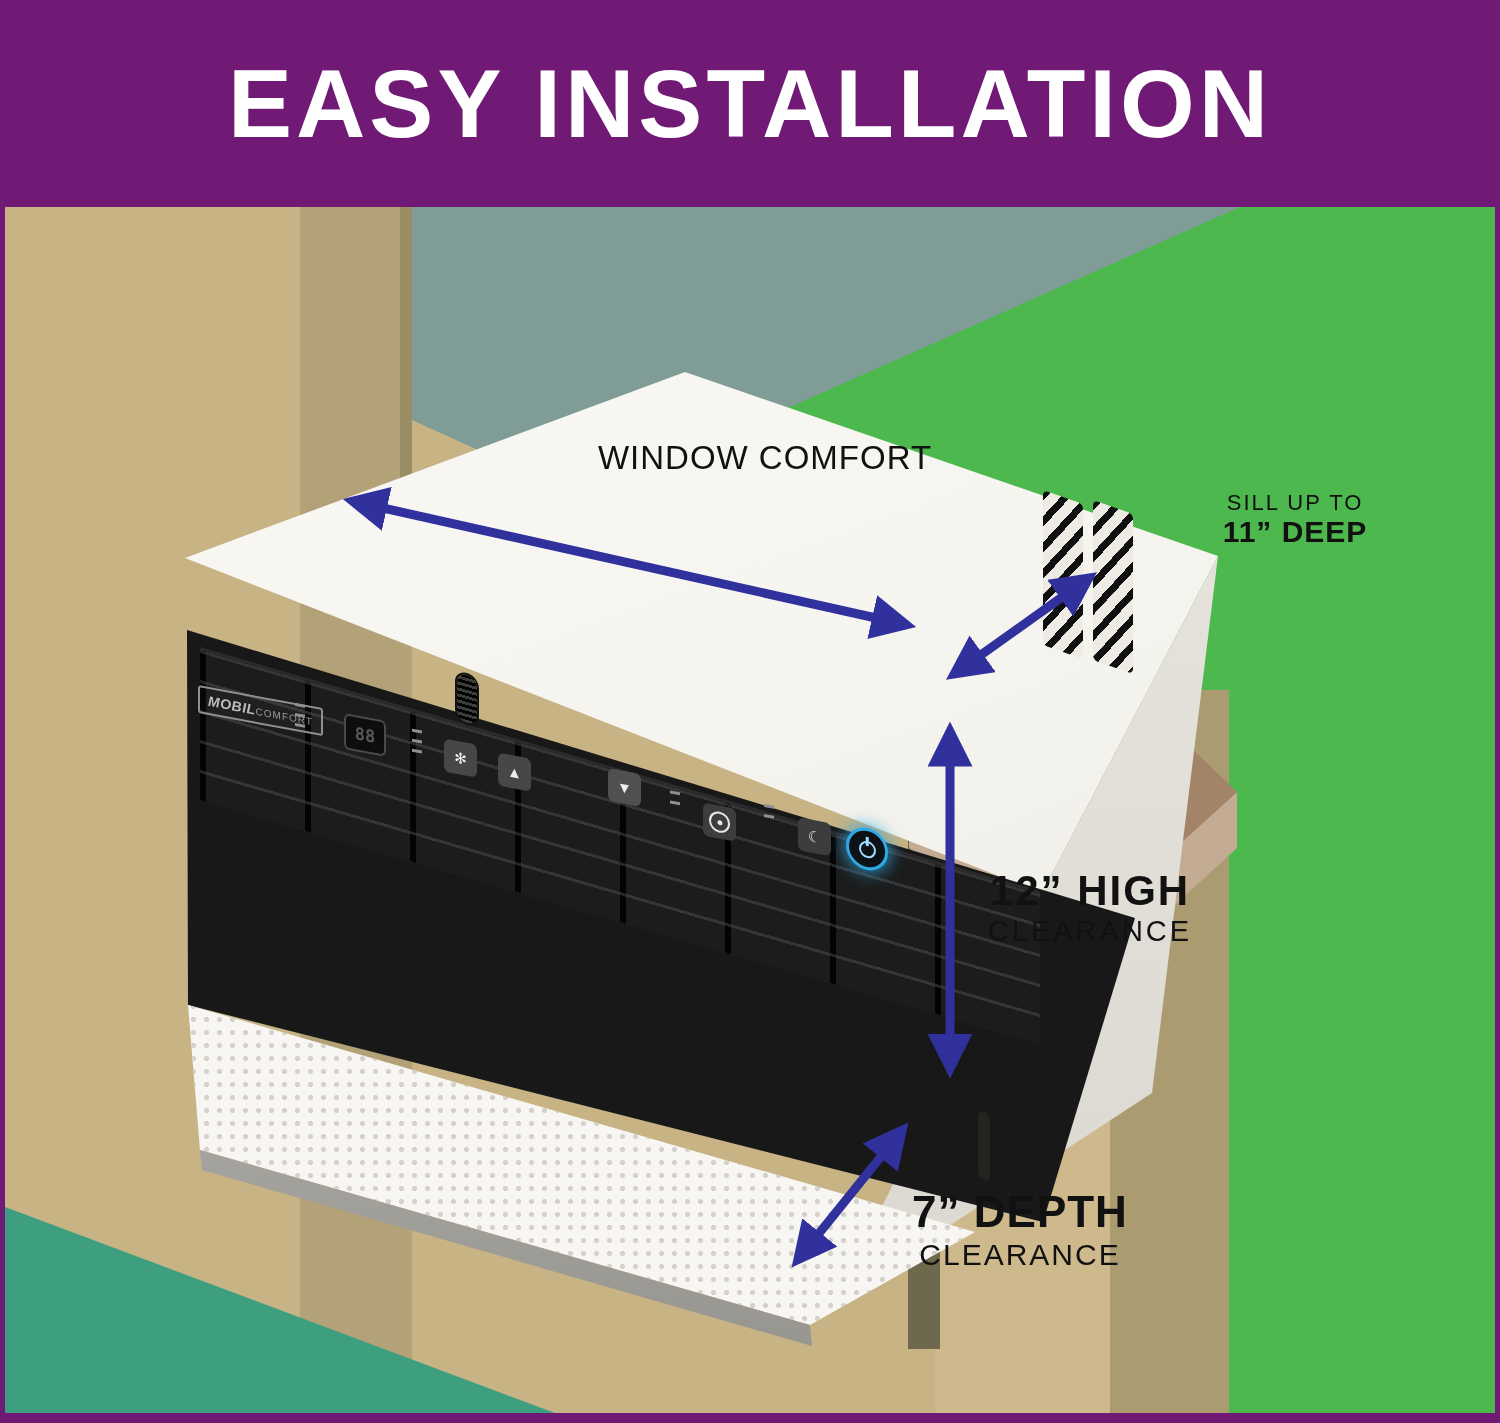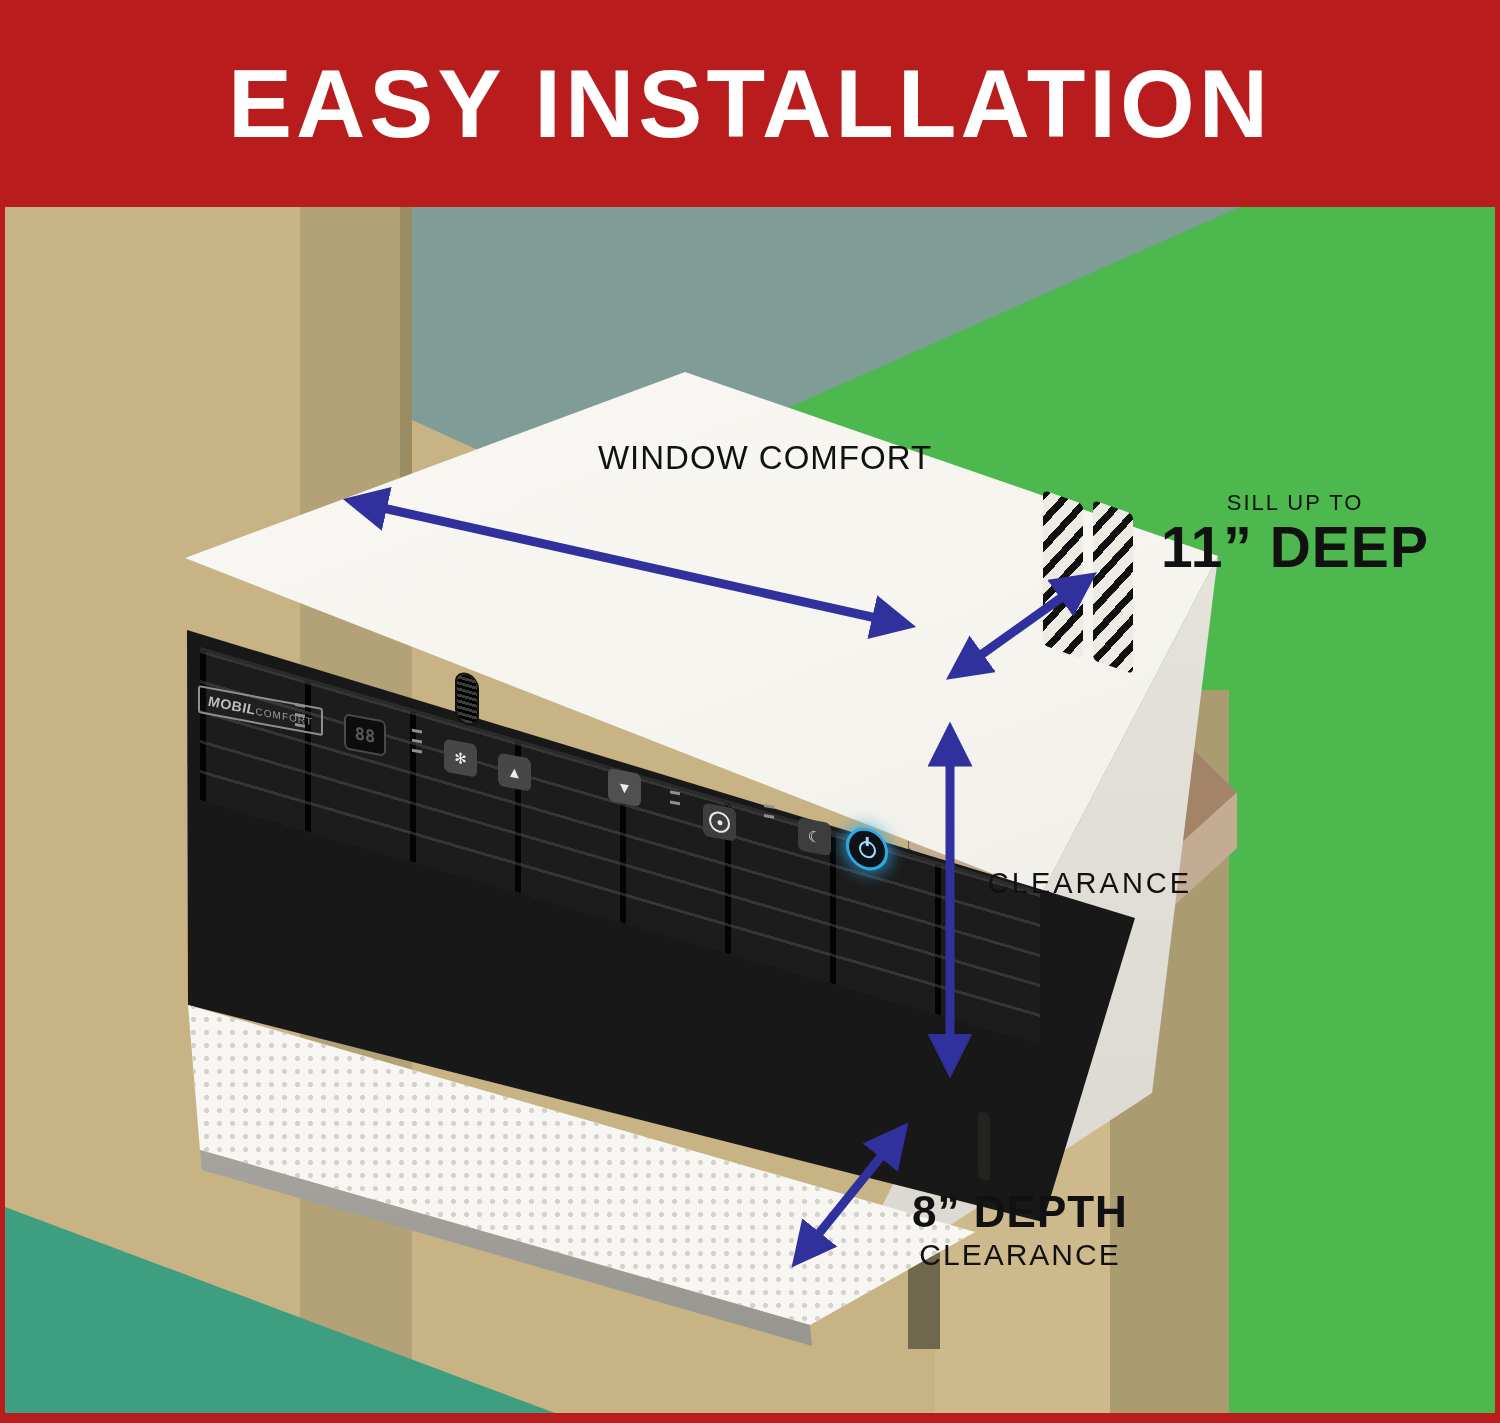--- a/index.html
+++ b/index.html
@@ -1,16 +1,16 @@
 <!DOCTYPE html>
 <html style="--banner: #050505; --title_text: #ffffff; --green: #4cb84d; --glass: #7f9c96; --wall: #c7b384; --wall_shade: #b3a277; --wall_edge: #9a8d63; --floor_corner: #3d9f80; --pillar: #cdb98c; --pillar_side: #ab9b71; --gap_shadow: #6e684c; --sill_top: #a48468; --sill_face: #c4ac94; --arrow: #31319e; --ink: #111111; --ac_white: #f6f4ef; --ac_side: #e9e7e0; --ac_black: #181818; --grille: #f7f6f2; --grille_dot: #d5d2cb; --base_gray: #b4b2ac; --power_glow: #2fa9e4;"><head>
 <meta charset="utf-8">
 <style>
   html,body{margin:0;padding:0;background:#222;}
-  .stage{position:relative;width:1500px;height:1423px;background:#b91c1c;overflow:hidden;
+  .stage{position:relative;width:1500px;height:1423px;background:#701a75;overflow:hidden;
          font-family:"Liberation Sans", sans-serif;}
   
   .banner{position:absolute;left:0;top:0;width:1500px;height:207px;display:flex;
           align-items:center;justify-content:center;}
   .banner h1{margin:0;color:var(--title_text);font-size:96px;font-weight:bold;
              letter-spacing:4px;white-space:nowrap;}
   
   .scene{position:absolute;left:5px;top:207px;width:1490px;height:1206px;
          background:var(--green);overflow:hidden;}
   .layer{position:absolute;left:0;top:0;width:100%;height:100%;}
@@ -87,21 +87,21 @@
        background:#9fdcff;transform:translateX(-50%);}
   
   svg.arrows{position:absolute;left:0;top:0;width:1490px;height:1206px;pointer-events:none;}
   
   .ann{position:absolute;color:var(--ink);text-align:center;line-height:1.15;}
   .ann .small{font-size:33px;letter-spacing:1px;}
   .ann .big{font-size:47px;font-weight:bold;letter-spacing:1px;}
   .ann.a-window{left:560px;top:232px;width:400px;}
   .ann.a-sill{left:1155px;top:283px;width:270px;}
   .ann.a-sill .small{font-size:22px;letter-spacing:2px;}
-  .ann.a-sill .big{font-size:57px;}
+  .ann.a-sill .big{font-size:30px;}
   .ann.a-height{left:955px;top:660px;width:260px;}
   .ann.a-height .big{font-size:42px;letter-spacing:2px;}
   .ann.a-height .small{font-size:29px;letter-spacing:3px;}
   .ann.a-depth{left:875px;top:980px;width:280px;}
   .ann.a-depth .big{font-size:44px;}
   .ann.a-depth .small{font-size:30px;letter-spacing:2px;}
 </style>
 </head>
 <body>
 
@@ -192,20 +192,21 @@
     </svg>
 
     <div class="ann a-window">
       <div class="small">WINDOW COMFORT</div>
     </div>
     <div class="ann a-sill">
       <div class="small">SILL UP TO</div>
       <div class="big">11” DEEP</div>
     </div>
     <div class="ann a-height">
+      <div class="big">12” HIGH</div>
       <div class="small">CLEARANCE</div>
     </div>
     <div class="ann a-depth">
-      <div class="big">8” DEPTH</div>
+      <div class="big">7” DEPTH</div>
       <div class="small">CLEARANCE</div>
     </div>
   </div>
 </div>
 
 </body></html>

